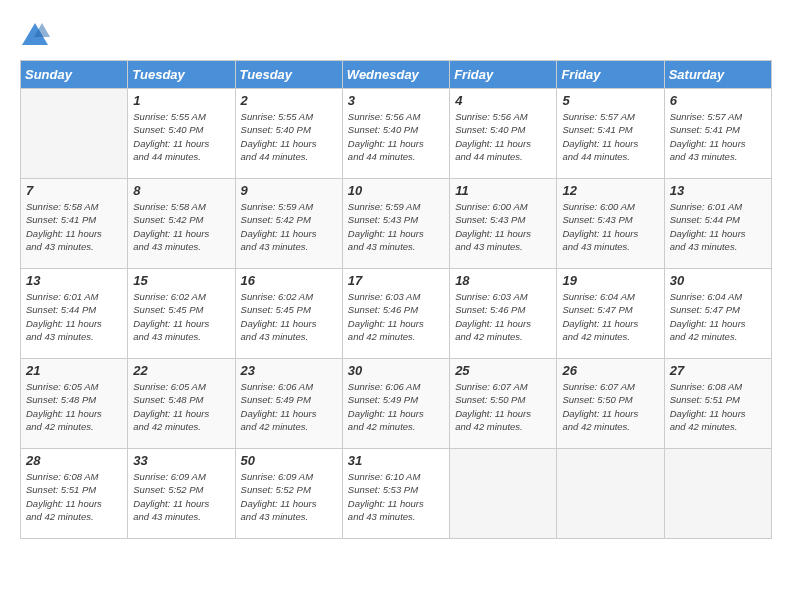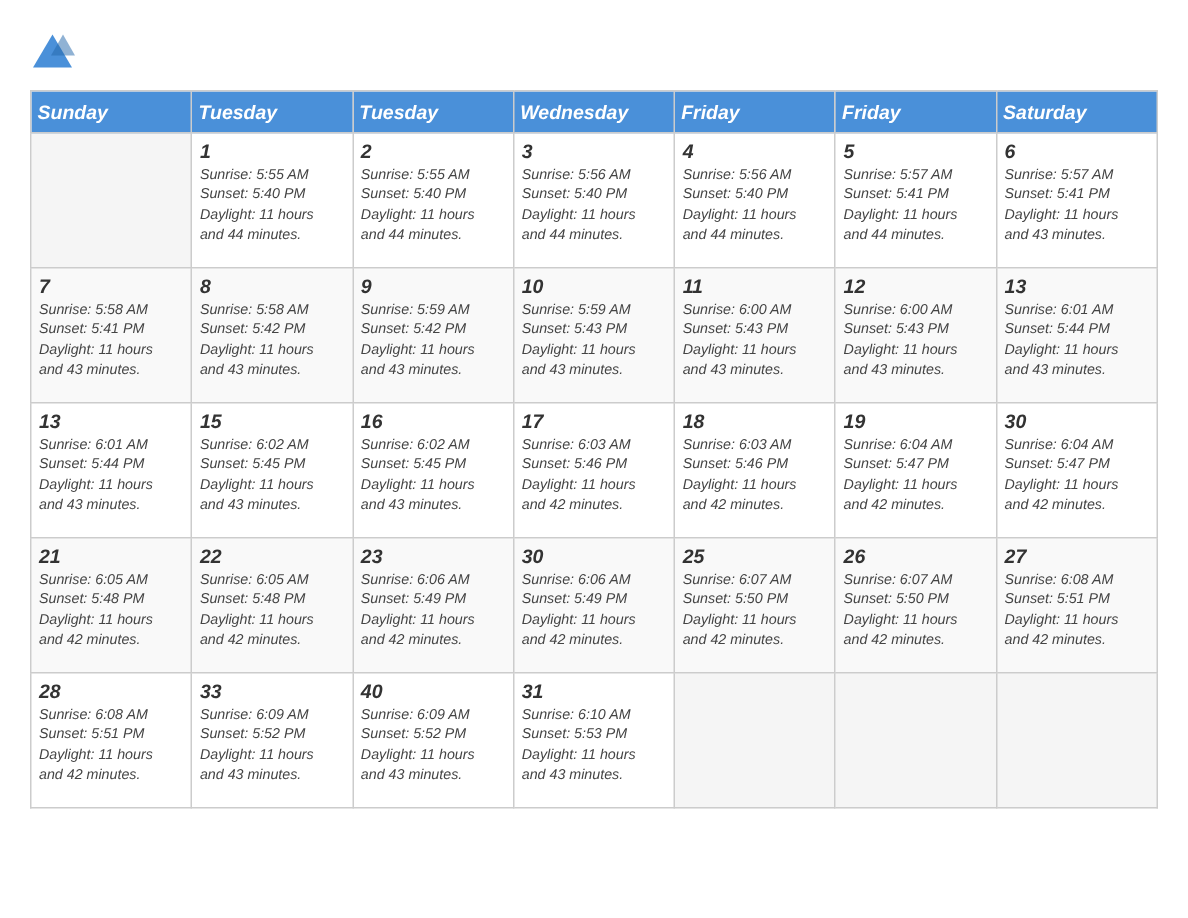--- a/index.html
+++ b/index.html
@@ -333,21 +333,21 @@
 and 42 minutes.</div>
         </td>
         <td>
           <div class="day-num">33</div>
           <div class="cell-info" style="white-space: pre-line;">Sunrise: 6:09 AM
 Sunset: 5:52 PM
 Daylight: 11 hours
 and 43 minutes.</div>
         </td>
         <td>
-          <div class="day-num">40</div>
+          <div class="day-num">50</div>
           <div class="cell-info" style="white-space: pre-line;">Sunrise: 6:09 AM
 Sunset: 5:52 PM
 Daylight: 11 hours
 and 43 minutes.</div>
         </td>
         <td>
           <div class="day-num">31</div>
           <div class="cell-info" style="white-space: pre-line;">Sunrise: 6:10 AM
 Sunset: 5:53 PM
 Daylight: 11 hours

